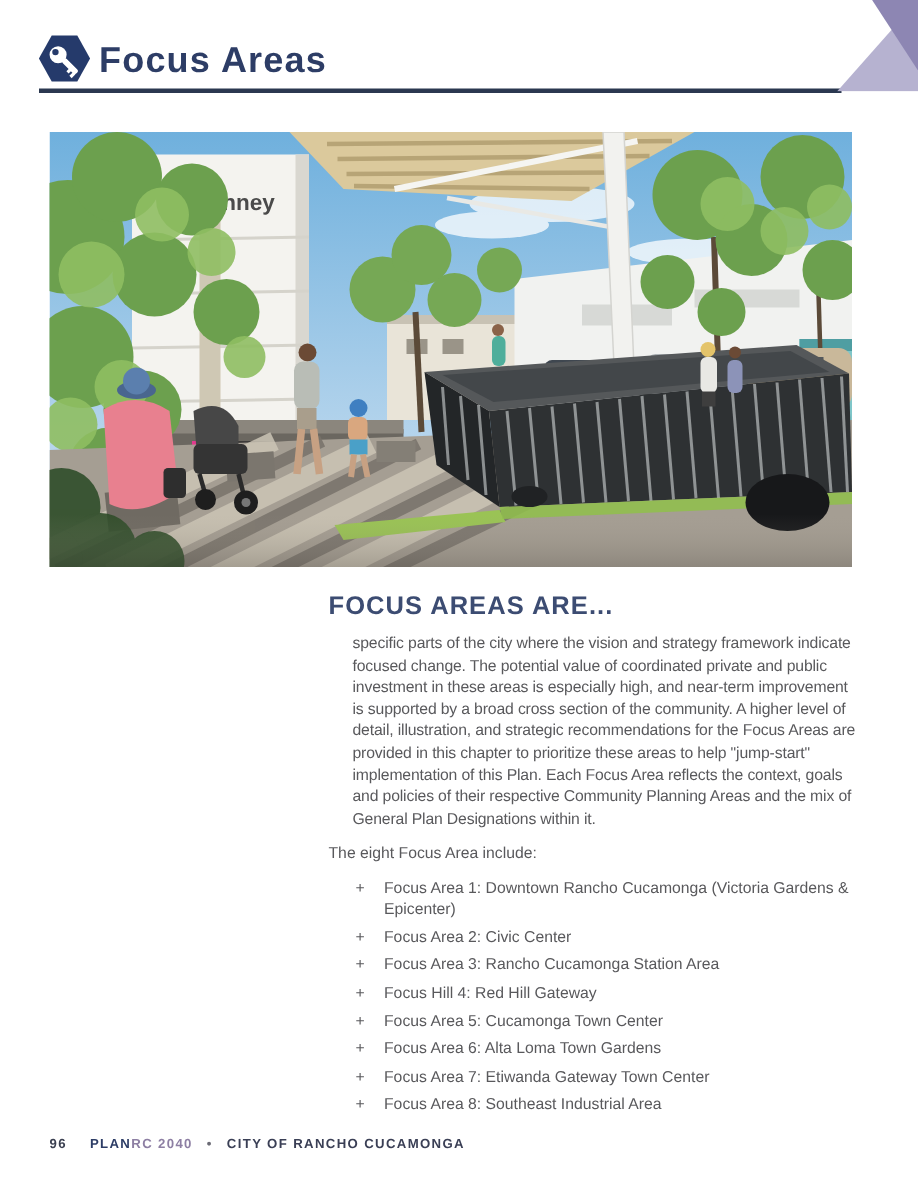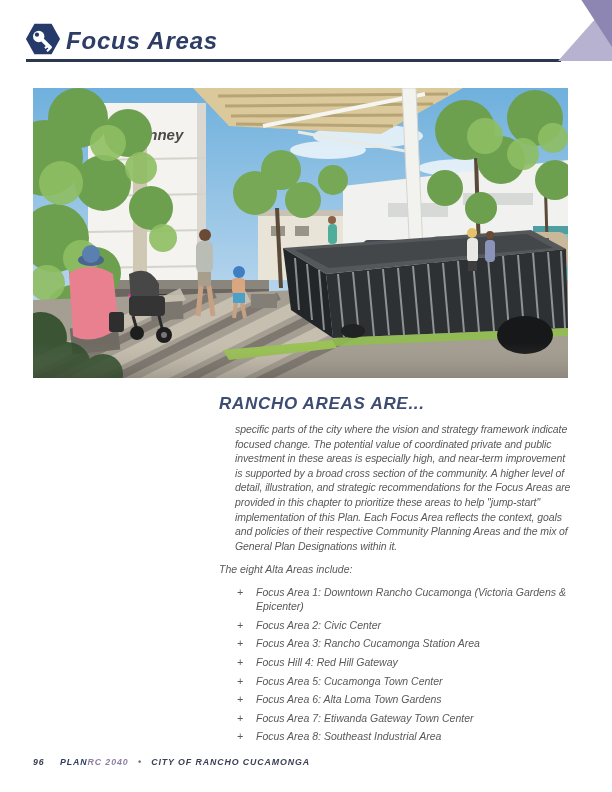--- a/index.html
+++ b/index.html
@@ -1,18 +1,18 @@
 <!DOCTYPE html>
 <html><head>
 <meta charset="utf-8">
 <style>
   html,body{margin:0;padding:0;background:#e8e8e8;}
   .page{
     position:relative;width:612px;height:792px;background:#ffffff;
-    font-family:"Liberation Sans",sans-serif;overflow:hidden;margin:0 auto;font-style:italic;
+    font-family:"Liberation Sans",sans-serif;overflow:hidden;margin:0 auto;
   }
   
   .chapter-header{position:absolute;left:0;top:0;width:612px;height:64px;}
   .chapter-icon{position:absolute;left:25px;top:23px;width:36px;height:32px;}
   .page-title{
     position:absolute;left:66px;top:27px;font-size:24px;font-weight:600;
     color:#2d3d66;letter-spacing:0.8px;
   }
   .header-rule{position:absolute;left:26px;top:59px;width:535px;height:2.5px;background:#2b3850;}
   .corner-tri-light{
@@ -293,23 +293,23 @@
         <circle cx="8" cy="250" r="26"></circle>
           <circle cx="34" cy="278" r="24"></circle>
         <circle cx="70" cy="286" r="20"></circle>
           <circle cx="0" cy="285" r="22"></circle>
       </g>
       <rect x="0" y="255" width="535" height="35" fill="url(#groundShade)" opacity="0.45"></rect>
     </svg>
   </div>
 
   <div class="content">
-    <h2 class="focus-heading">RANCHO AREAS ARE...</h2>
+    <h2 class="focus-heading">FOCUS AREAS ARE...</h2>
     <p class="focus-paragraph">specific parts of the city where the vision and strategy framework indicate focused change. The potential value of coordinated private and public investment in these areas is especially high, and near-term improvement is supported by a broad cross section of the community. A higher level of detail, illustration, and strategic recommendations for the Focus Areas are provided in this chapter to prioritize these areas to help "jump-start" implementation of this Plan. Each Focus Area reflects the context, goals and policies of their respective Community Planning Areas and the mix of General Plan Designations within it.</p>
-    <p class="list-intro">The eight Alta Areas include:</p>
+    <p class="list-intro">The eight Focus Area include:</p>
     <ul class="focus-list">
       <li class="focus-item">
         <span class="bullet">+</span>
         <span class="item-text">Focus Area 1: Downtown Rancho Cucamonga (Victoria Gardens &amp; Epicenter)</span>
       </li>
       <li class="focus-item">
         <span class="bullet">+</span>
         <span class="item-text">Focus Area 2: Civic Center</span>
       </li>
       <li class="focus-item">

